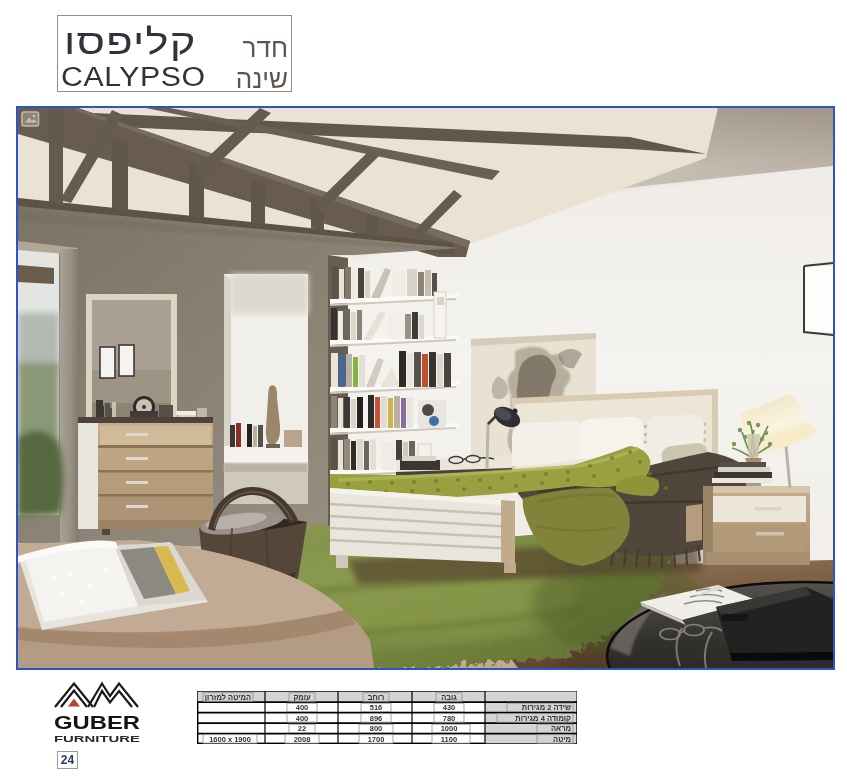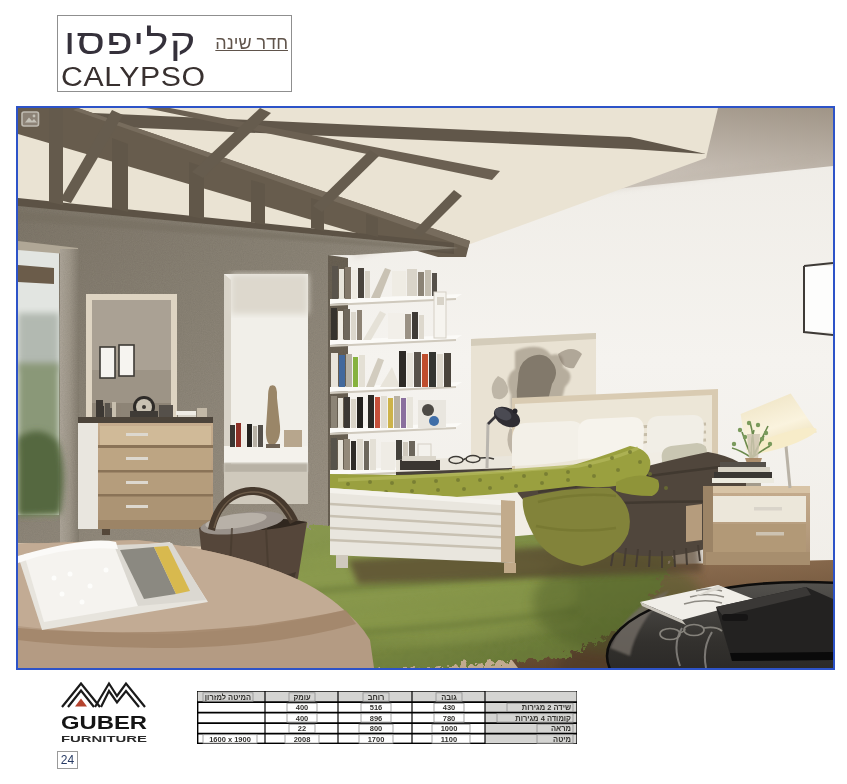--- a/index.html
+++ b/index.html
@@ -4,21 +4,21 @@
 <style>
   html,body{margin:0;padding:0;background:#ffffff;}
   body{width:847px;height:784px;position:relative;overflow:hidden;font-family:"Liberation Sans",sans-serif;}
   .abs{position:absolute;}
 </style>
 </head>
 <body>
 
 <div class="abs" style="left:57px;top:15px;width:233px;height:75px;border:1px solid #8f8f8f;"></div>
 
-<div class="abs" style="left:204px;top:33px;width:84px;height:26px;font-size:18px;color:#60544b;direction:rtl;text-decoration:underline;">חדר שינה</div>
+<div class="abs" style="left:204px;top:33px;width:84px;height:26px;font-size:26px;color:#60544b;direction:rtl;">חדר שינה</div>
 
 <div class="abs" style="left:64px;top:22px;font-size:35px;color:#35313b;letter-spacing:1px;white-space:nowrap;transform:scaleX(1.24);transform-origin:left top;">קליפסו</div>
 
 <div class="abs" style="left:61px;top:62px;font-size:27px;color:#38302f;letter-spacing:0.5px;transform:scaleX(1.12);transform-origin:left top;">CALYPSO</div>
 
 <div class="abs" style="left:16px;top:106px;width:815px;height:560px;border:2px solid #2d53c8;background:#efece6;">
 <svg width="815" height="560" viewBox="0 0 815 560">
 <defs>
   <linearGradient id="ceil" x1="1" y1="0" x2="0.45" y2="1">
     <stop offset="0" stop-color="#a09587"></stop>
@@ -595,39 +595,39 @@
 </g>
 
 <g opacity="0.9">
   <rect x="4" y="4" width="16.5" height="14" rx="2" fill="rgba(220,216,208,0.35)" stroke="#c9c5bc" stroke-width="1.6"></rect>
   <path d="M7,14.5 l4,-5 3,3.5 2,-2 3,3.5 Z" fill="#cfccc3"></path>
   <circle cx="16" cy="8" r="1.4" fill="#cfccc3"></circle>
 </g>
 </svg>
 </div>
 
-<div class="abs" style="left:58px;top:680px;width:95px;height:65px;text-align:center;">
+<div class="abs" style="left:51px;top:680px;width:95px;height:65px;text-align:center;">
 <svg width="95" height="65" viewBox="0 0 95 65">
 
   <g fill="none" stroke="#1a1a1a" stroke-width="2.2">
     <path d="M4,27 L23,3.5 L42,27"></path>
     <path d="M10,27 L23,10.5 L36,27"></path>
     <path d="M37,27 L51,3.5 L59,16 L68,3.5 L87,27"></path>
     <path d="M43,27 L51,11 L59,22.5 L68,11 L81,27"></path>
   </g>
 
   <path d="M17,26.5 L23,18.5 L29,26.5 Z" fill="#b5432e"></path>
 
   <text x="3" y="49" font-family="Liberation Sans, sans-serif" font-size="19" font-weight="bold" fill="#141414" textLength="86" lengthAdjust="spacingAndGlyphs">GUBER</text>
 
   <text x="3" y="62" font-family="Liberation Sans, sans-serif" font-size="8.5" font-weight="bold" fill="#2a2a2a" textLength="86" lengthAdjust="spacingAndGlyphs">FURNITURE</text>
 </svg>
 </div>
 
-<div class="abs" style="left:57px;top:751px;width:19px;height:16px;border:1px solid #9a9a9a;text-align:center;font-size:12px;font-weight:normal;color:#273a63;line-height:16px;">24</div>
+<div class="abs" style="left:57px;top:751px;width:19px;height:16px;border:1px solid #9a9a9a;text-align:center;font-size:12px;font-weight:bold;color:#273a63;line-height:16px;">24</div>
 
 <div class="abs" style="left:197px;top:691px;width:380px;height:51px;">
 <svg width="380" height="53" viewBox="0 0 380 53">
   <g font-family="Liberation Sans, sans-serif" font-size="7.5" font-weight="bold" fill="#33322f">
 
   <rect x="0.7" y="0.7" width="378.6" height="51.6" fill="#ffffff" stroke="#000" stroke-width="1.4"></rect>
   <rect x="0.7" y="0.7" width="378.6" height="10.4" fill="#d4d4d2"></rect>
   <rect x="288" y="0.7" width="91.3" height="51.6" fill="#d4d4d2"></rect>
   <g stroke="#000" stroke-width="1.6">
     <line x1="0" y1="11.1" x2="380" y2="11.1"></line>

